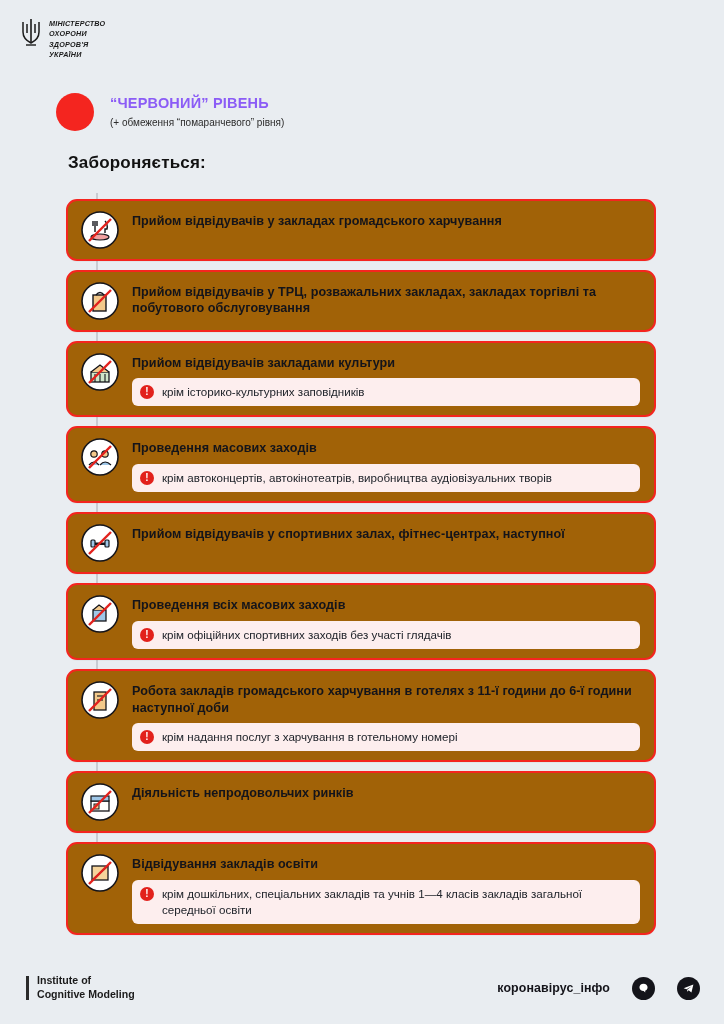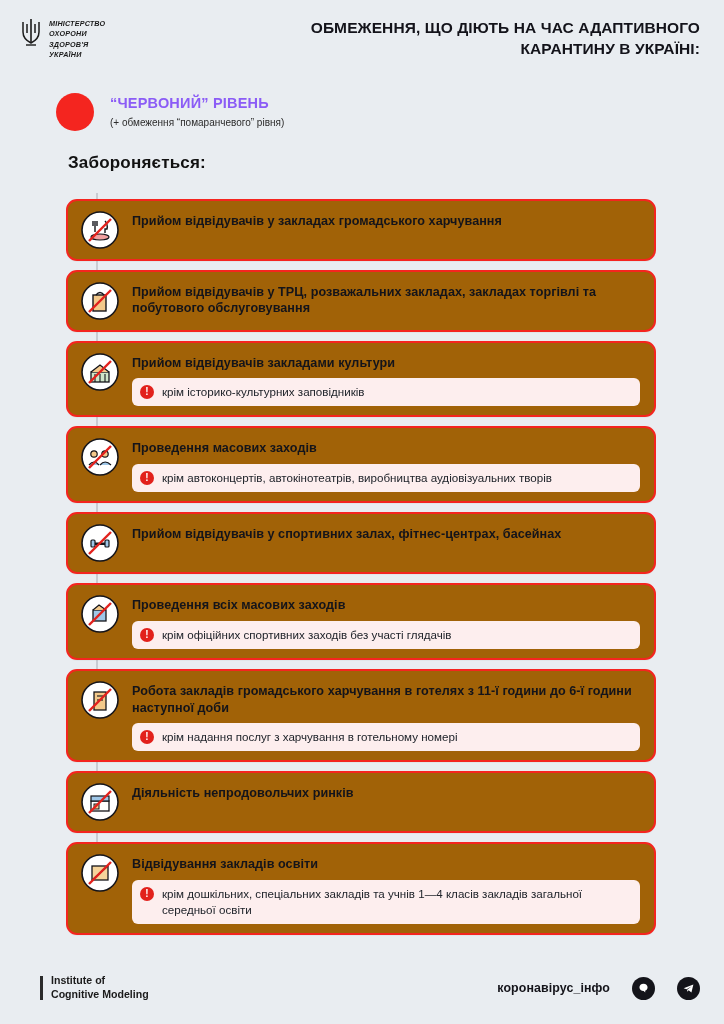--- a/index.html
+++ b/index.html
@@ -163,21 +163,21 @@
     line-height: 1.38;
   }
 
   
   .footer {
     position: absolute;
     left: 0;
     right: 0;
     bottom: 0;
     height: 72px;
-    padding: 0 24px 0 40px;
+    padding: 0 24px 0 26px;
     display: flex;
     align-items: center;
     justify-content: space-between;
   }
   .icm {
     display: flex;
     align-items: center;
     gap: 8px;
   }
   .icm-bar {
@@ -226,21 +226,20 @@
         <path d="M6 27 L16 27" stroke="#1b1b1b" stroke-width="1.4"></path>
       </svg>
     </div>
     <div class="logo-text">
       <div>Міністерство</div>
       <div>охорони</div>
       <div>здоров'я</div>
       <div>України</div>
     </div>
   </div>
-  <div class="title">ОБМЕЖЕННЯ, ЩО ДІЮТЬ НА ЧАС АДАПТИВНОГО КАРАНТИНУ В УКРАЇНІ:</div>
 </div>
 
 <div class="level">
   <div class="level-dot"></div>
   <div>
     <div class="level-title">“ЧЕРВОНИЙ” РІВЕНЬ</div>
     <div class="level-sub">(+ обмеження “помаранчевого” рівня)</div>
   </div>
 </div>
 
@@ -323,21 +322,21 @@
     <div class="icon-wrap">
       <svg width="40" height="40" viewBox="0 0 40 40">
         <circle cx="20" cy="20" r="18" fill="#fff" stroke="#14141a" stroke-width="1.6"></circle>
         <rect x="11" y="17" width="4" height="7" rx="1" fill="#9fc7e8" stroke="#14141a" stroke-width="1.2"></rect>
         <rect x="25" y="17" width="4" height="7" rx="1" fill="#9fc7e8" stroke="#14141a" stroke-width="1.2"></rect>
         <rect x="15" y="19.5" width="10" height="2.5" fill="#14141a"></rect>
         <line x1="9" y1="31" x2="31" y2="9" stroke="#e2211c" stroke-width="2.4"></line>
       </svg>
     </div>
     <div class="card-body">
-      <div class="card-title">Прийом відвідувачів у спортивних залах, фітнес-центрах, басейнах</div>
+      <div class="card-title">Прийом відвідувачів у спортивних залах, фітнес-центрах, наступної</div>
     </div>
   </div>
 
   <div class="card">
     <div class="icon-wrap">
       <svg width="40" height="40" viewBox="0 0 40 40">
         <circle cx="20" cy="20" r="18" fill="#fff" stroke="#14141a" stroke-width="1.6"></circle>
         <rect x="13" y="16" width="13" height="11" fill="#9fc7e8" stroke="#14141a" stroke-width="1.3"></rect>
         <path d="M13 16 L19 11 L26 16" fill="#f3c98b" stroke="#14141a" stroke-width="1.2"></path>
         <line x1="9" y1="31" x2="31" y2="9" stroke="#e2211c" stroke-width="2.4"></line>

